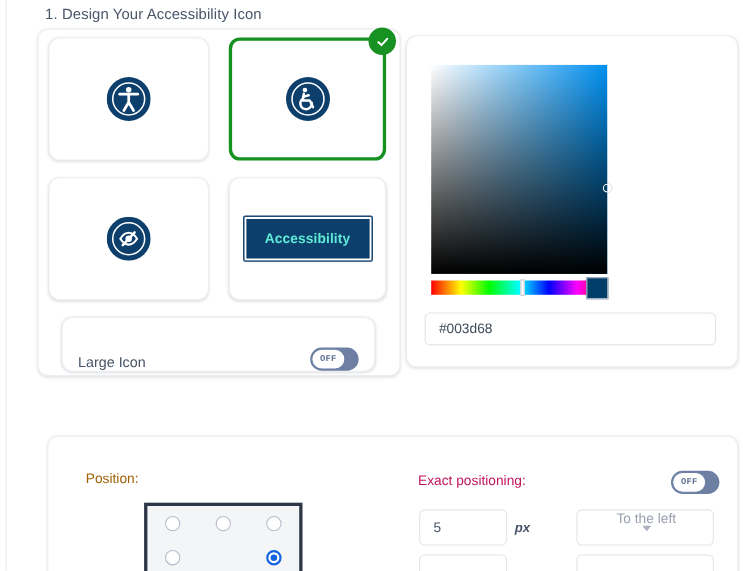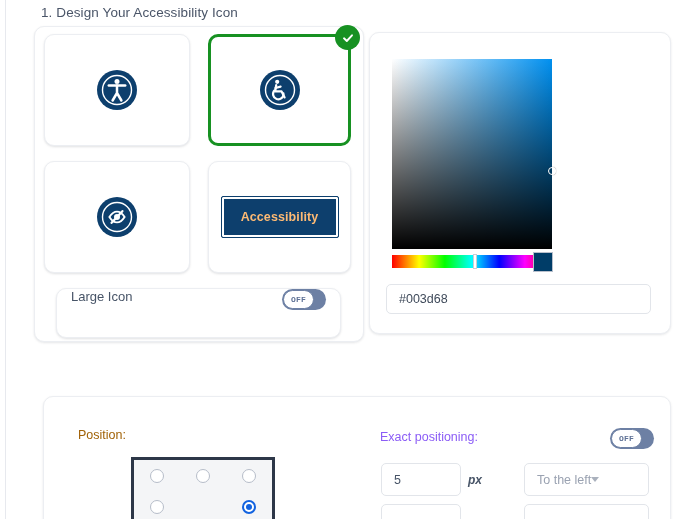--- a/index.html
+++ b/index.html
@@ -97,37 +97,37 @@
     background: #0d3f6d;
     border: 1px solid #0d3f6d;
     border-radius: 2px;
     display: flex;
     align-items: center;
     justify-content: center;
     box-shadow: inset 0 0 0 2px #ffffff, inset 0 0 0 3px #0d3f6d;
     box-sizing: border-box;
   }
   .acc-button-label {
-    color: #fdba74;
+    color: #5eead4;
     font-size: 12.5px;
     font-weight: bold;
     letter-spacing: 0.1px;
   }
 
   
   #row-large-icon {
     position: absolute;
     left: 56px; top: 288px;
     width: 285px; height: 50px;
     background: #ffffff;
     border: 1px solid #eceef2;
     border-radius: 10px;
     box-shadow: 0 1px 3px rgba(16,24,40,0.08), 0 1px 2px rgba(16,24,40,0.05);
     display: flex;
-    align-items: flex-start;
+    align-items: flex-end;
     justify-content: space-between;
     padding: 0 14px;
     box-sizing: border-box;
   }
   .row-label {
     font-size: 13px;
     color: #475467;
   }
 
   
@@ -255,21 +255,21 @@
     left: 2px; top: 2px;
     width: 6px; height: 6px;
     border-radius: 50%;
     background: #1263e0;
   }
 
   #exact-label {
     position: absolute;
     left: 380px; top: 430px;
     font-size: 12.5px;
-    color: #8b5cf6;
+    color: #be185d;
   }
   #exact-toggle {
     position: absolute;
     left: 610px; top: 428px;
   }
 
   .num-input {
     position: absolute;
     width: 80px; height: 33px;
     background: #ffffff;
@@ -300,20 +300,21 @@
     background: #ffffff;
     border: 1px solid #e2e5ea;
     border-radius: 5px;
     box-sizing: border-box;
     display: flex;
     align-items: center;
     justify-content: flex-start;
     padding: 0 10px 0 12px;
     font-size: 12.5px;
     color: #9aa2b1;
+    flex-direction: column;
   }
   #select-1 { left: 524px; top: 463px; }
   #select-2 { left: 524px; top: 504px; }
   .caret {
     width: 0; height: 0;
     border-left: 4.5px solid transparent;
     border-right: 4.5px solid transparent;
     border-top: 5px solid #aab1bd;
   }
 </style>

